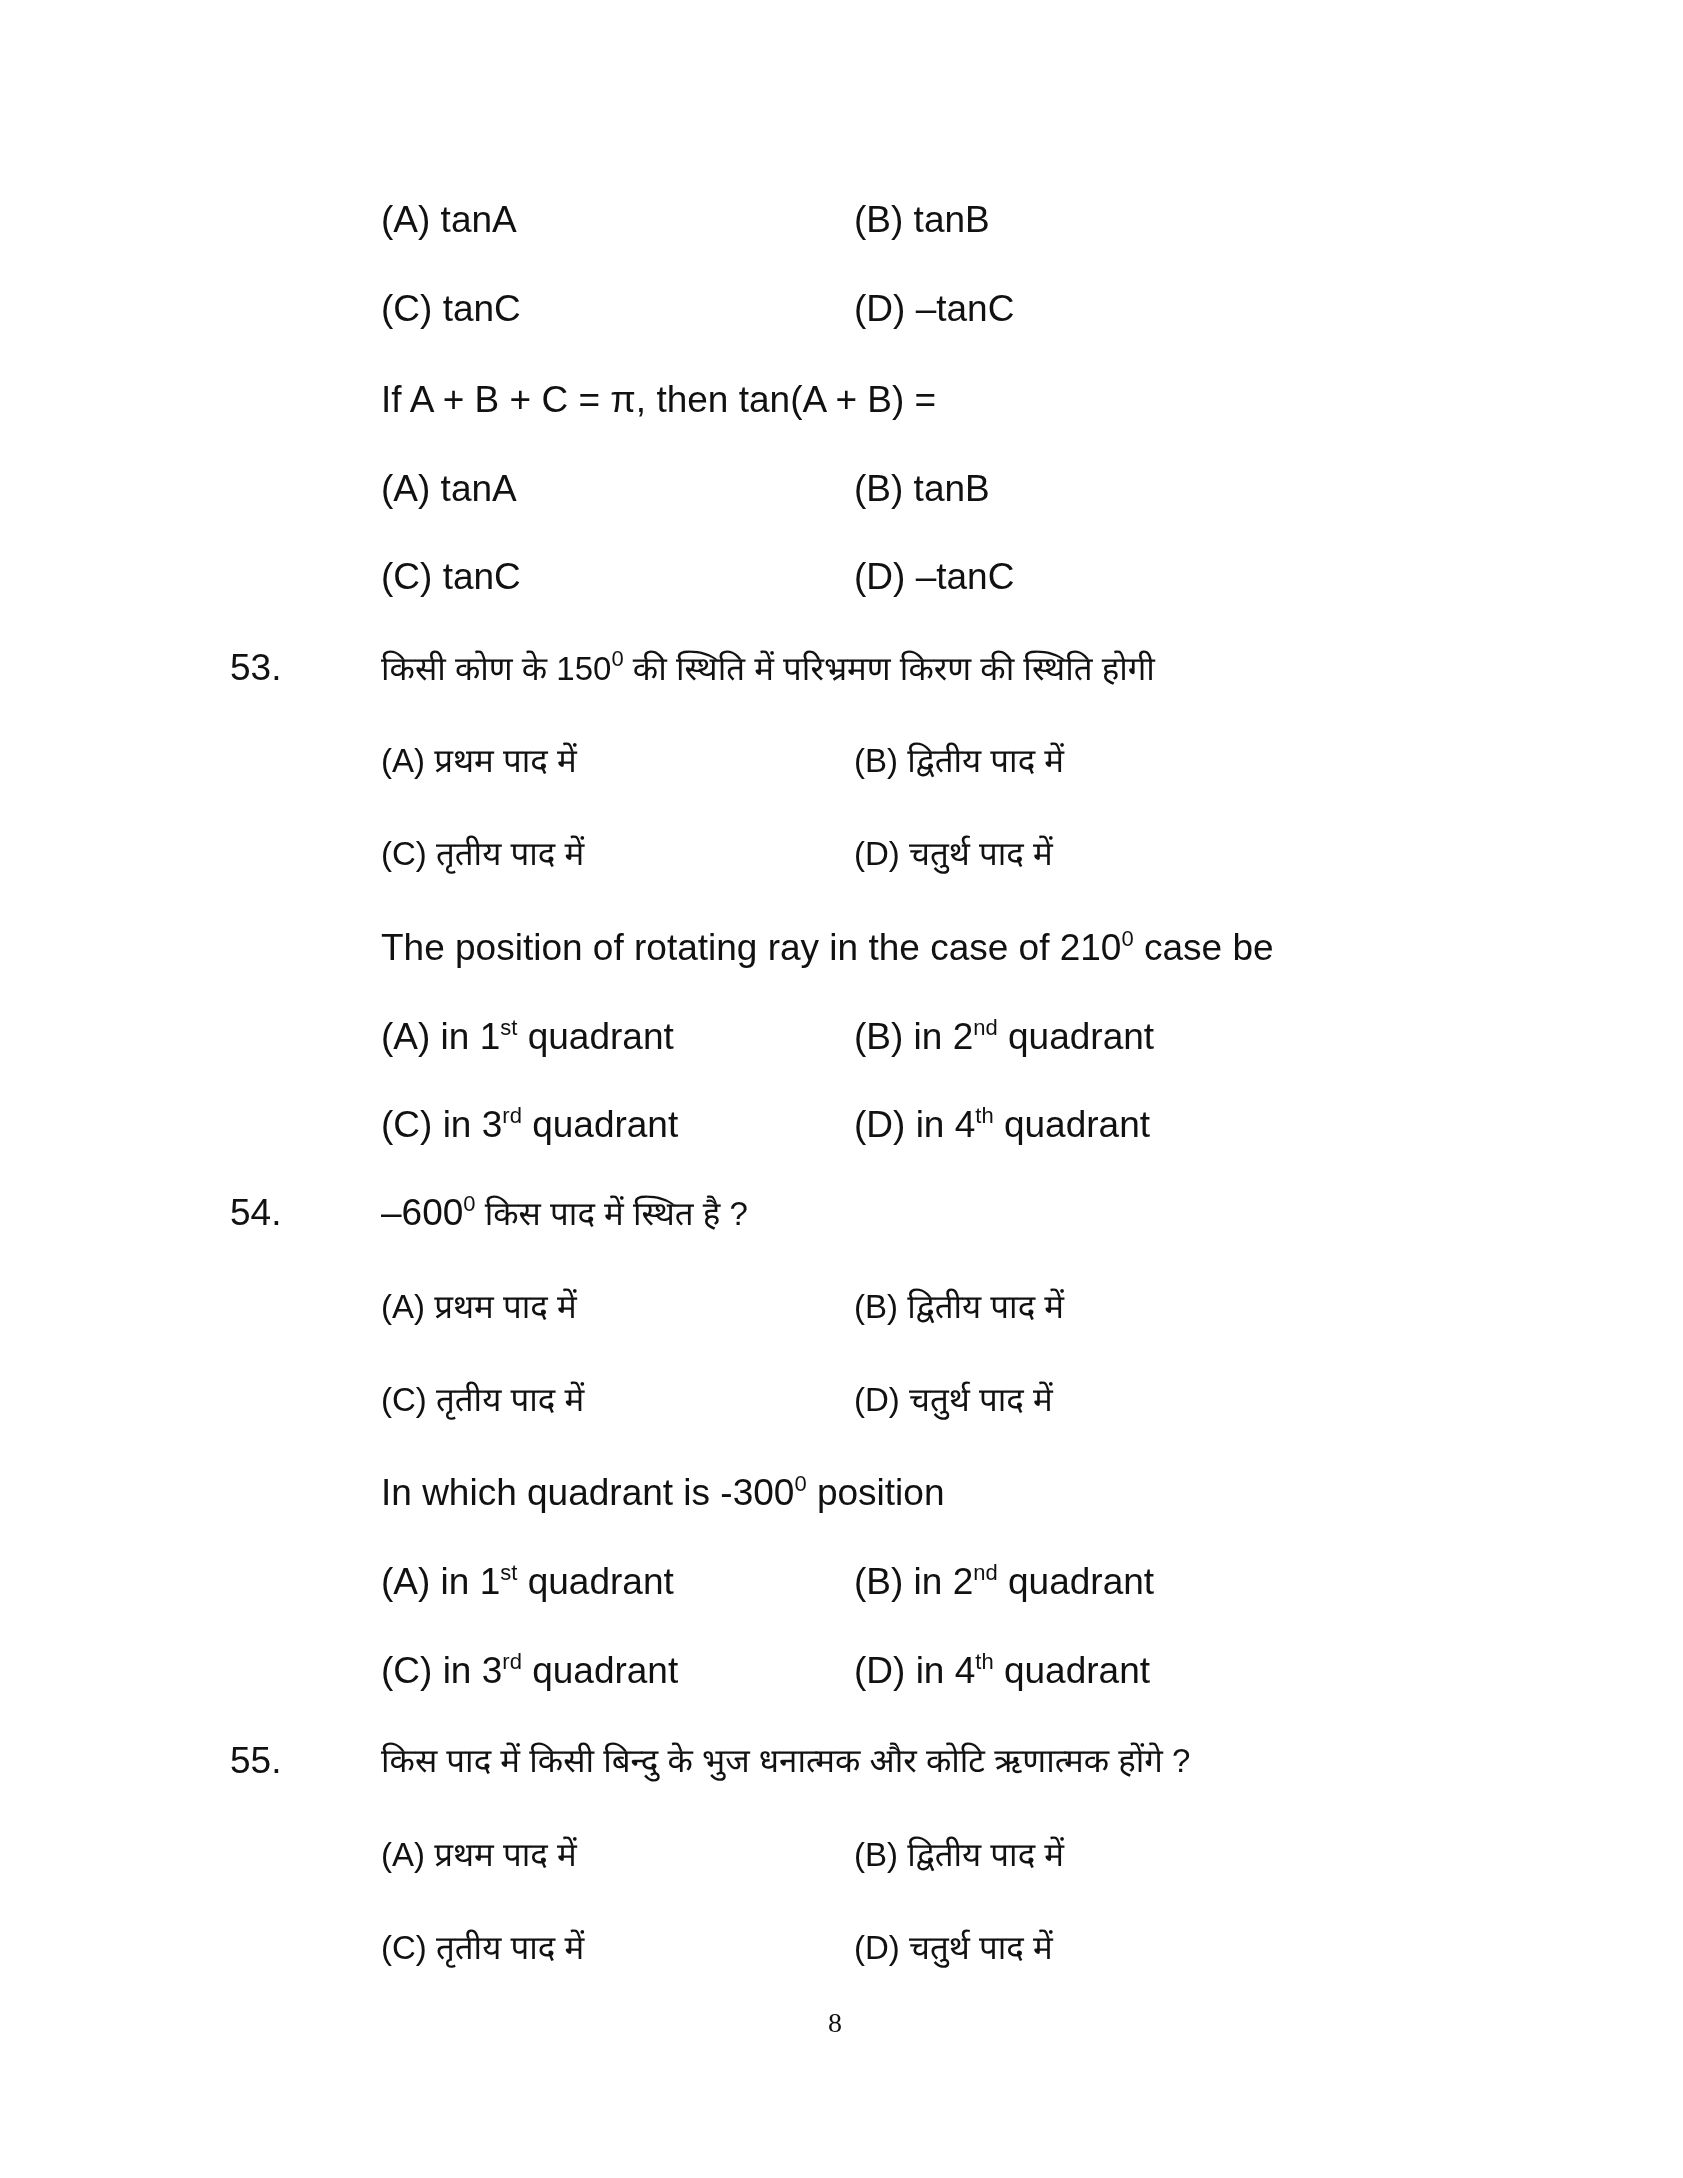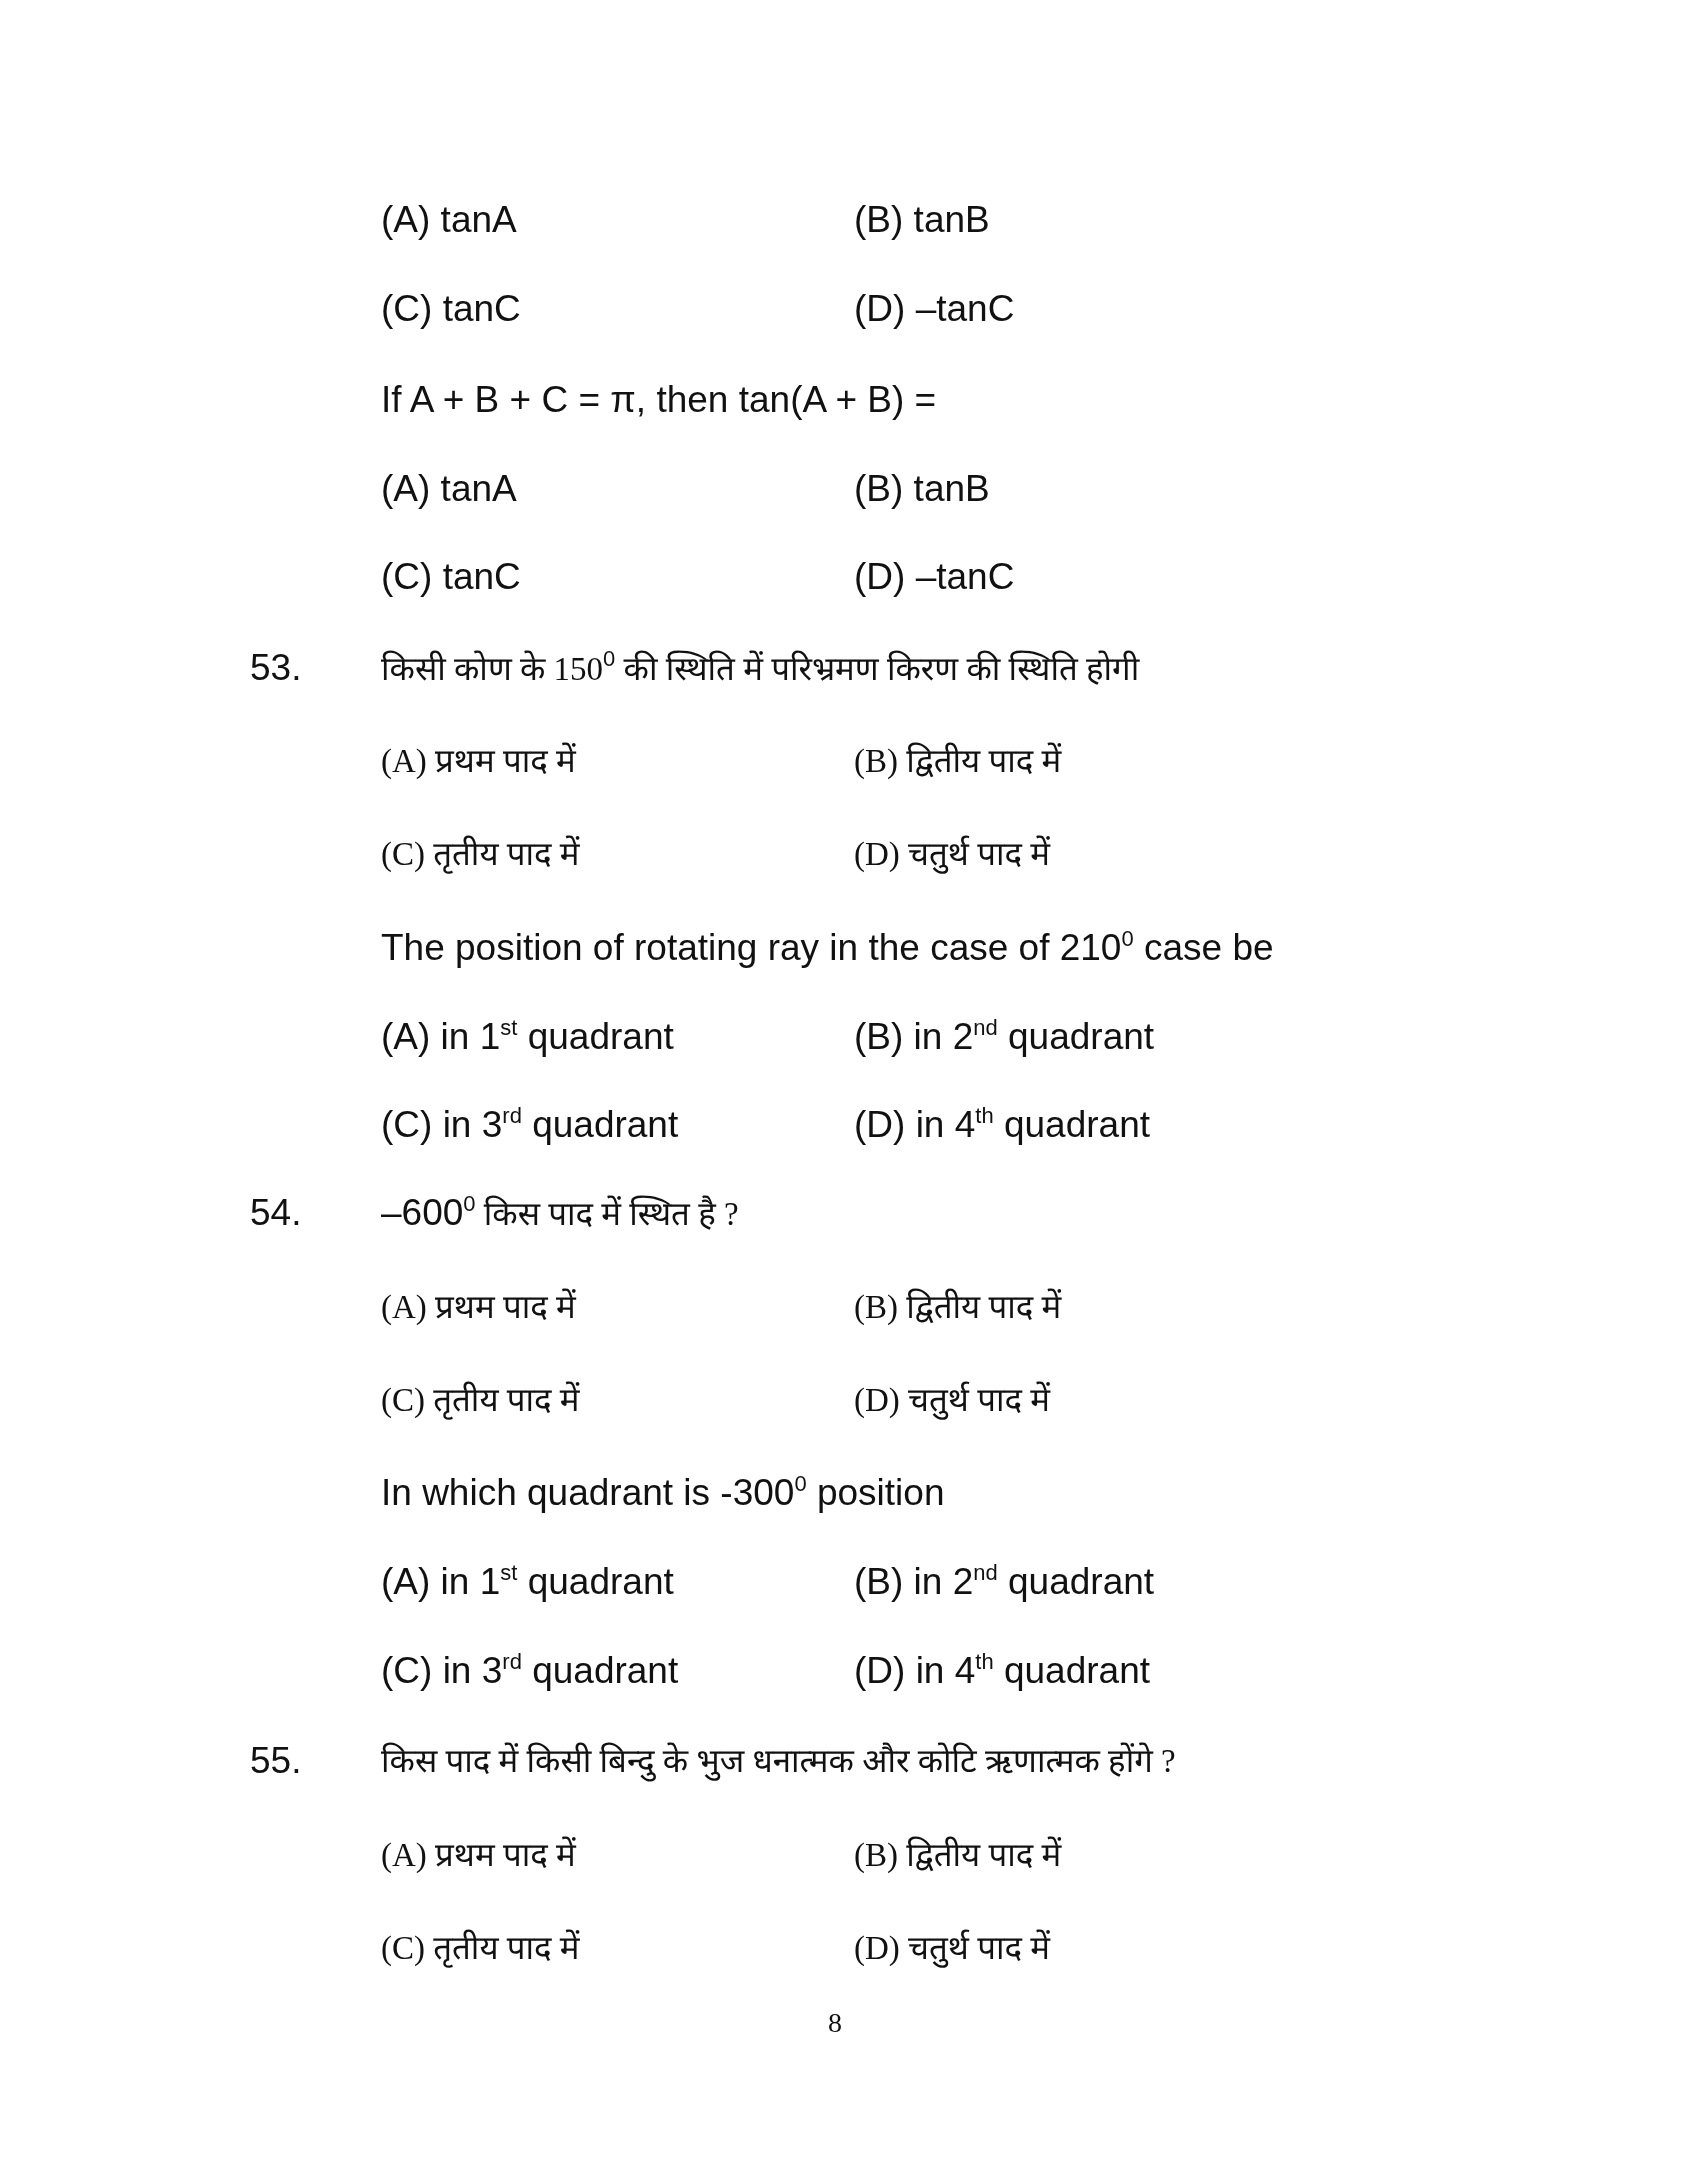--- a/index.html
+++ b/index.html
@@ -1,21 +1,21 @@
 <!DOCTYPE html>
 <html><head>
 <meta charset="utf-8">
 <style>
   html, body { margin:0; padding:0; background:#ffffff; }
   body { width:1683px; height:2178px; position:relative; overflow:hidden; color:#111; font-family:"Liberation Sans", "DejaVu Sans", sans-serif; }
   .line { position:absolute; font-size:37px; line-height:50px; white-space:nowrap; }
-  .qnum { position:absolute; left:250px; font-size:37px; line-height:50px;text-align:right; }
+  .qnum { position:absolute; left:230px; font-size:37px; line-height:50px;text-align:right; }
   .colL { left:348px;margin-left:33px; }
   .colR { left:854px; }
-  .hi { font-family:Liberation Serif, serif; font-size:33px; }
+  .hi { font-family:Liberation Sans, sans-serif; font-size:33px; }
   sup { font-size:22px; vertical-align:14px; line-height:0; }
   .pagenum { position:absolute; left:828px; top:2006px; font-family:"Liberation Serif", serif; font-size:28px; line-height:34px; }
 </style>
 </head>
 <body>
 
 <div class="line colL" style="top:195px">(A) tanA</div>
 <div class="line colR" style="top:195px">(B) tanB</div>
 <div class="line colL" style="top:284px">(C) tanC</div>
 <div class="line colR" style="top:284px">(D) –tanC</div>

